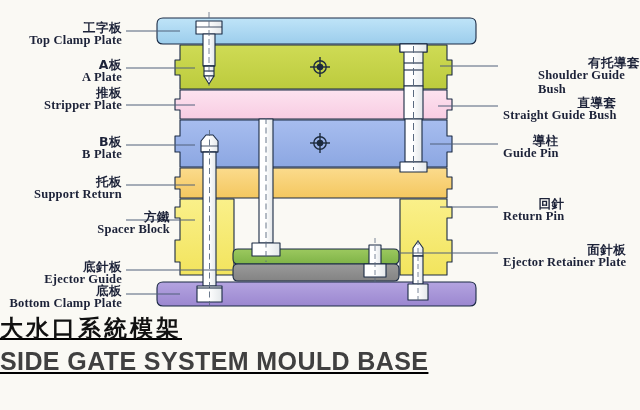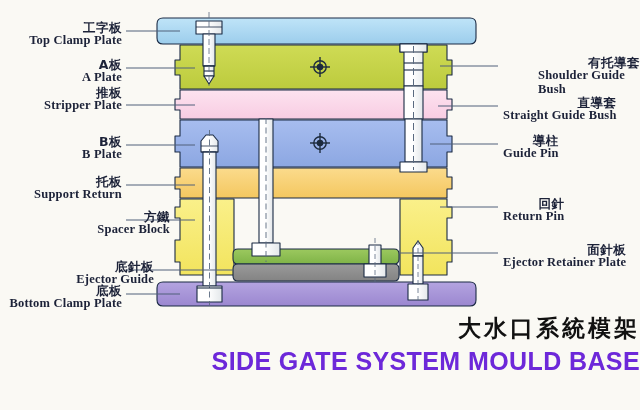--- a/index.html
+++ b/index.html
@@ -14,24 +14,24 @@
   #stage svg{display:block;}
 
   .lbl{position:absolute;color:#1c2238;line-height:1.06;}
   .lbl .cn{font-size:12.5px;font-weight:700;letter-spacing:.5px;
            font-family:"DejaVu Sans", sans-serif;text-align:right;}
   .lbl .en{font-size:12.5px;font-weight:700;letter-spacing:.2px;
            font-family:"Liberation Serif", serif;}
   .lbl.left{text-align:right;}
   .lbl.right{text-align:left;}
 
-  #title{position:absolute;left:0;right:0;top:313px;text-align:right;}
+  #title{position:absolute;left:0;right:0;top:313px;text-align:left;text-decoration:underline;}
   #title .t-cn{font-size:23px;font-weight:700;letter-spacing:3px;color:#111;
                font-family:"DejaVu Sans", sans-serif;}
-  #title .t-en{font-size:25px;font-weight:700;letter-spacing:.4px;color:#6d28d9;
+  #title .t-en{font-size:25px;font-weight:700;letter-spacing:.4px;color:#404040;
                margin-top:3px;font-family:"Liberation Sans", sans-serif;}
 </style>
 </head>
 <body style="background: rgb(250, 249, 244);">
 
 <div id="stage">
 <svg width="640" height="410" viewBox="0 0 640 410">
   <defs>
 
     <linearGradient id="gBlue" x1="0" y1="0" x2="0" y2="1">
@@ -200,21 +200,21 @@
 <div class="lbl left" style="left:0;width:122px;top:175px;">
   <div class="cn">托板</div>
   <div class="en">Support Return</div>
 </div>
 
 <div class="lbl left" style="left:0;width:122px;top:210px;padding-left:48px;">
   <div class="cn">方鐵</div>
   <div class="en">Spacer Block</div>
 </div>
 
-<div class="lbl left" style="left:0;width:122px;top:260px;padding-left:32px;">
+<div class="lbl left" style="left:0;width:122px;top:260px;">
   <div class="cn">底針板</div>
   <div class="en">Ejector Guide</div>
 </div>
 
 <div class="lbl left" style="left:0;width:122px;top:284px;">
   <div class="cn">底板</div>
   <div class="en">Bottom Clamp Plate</div>
 </div>
 
 <div class="lbl right" style="left:514px;top:56px;margin-left:24px;">

